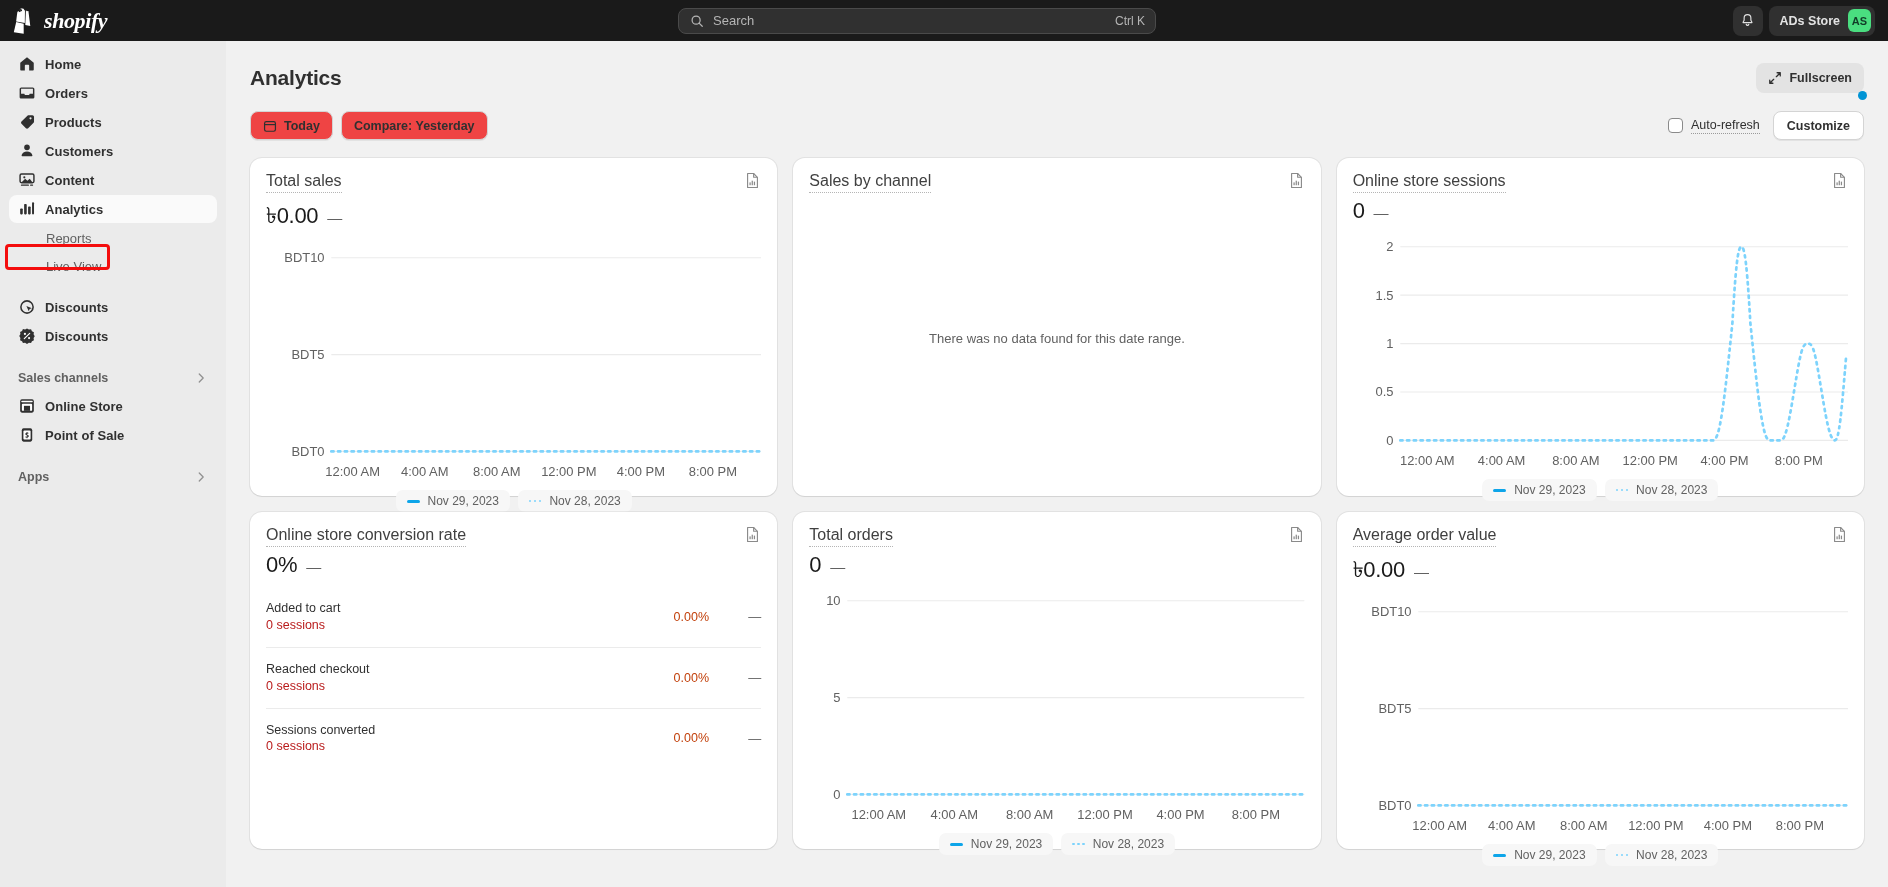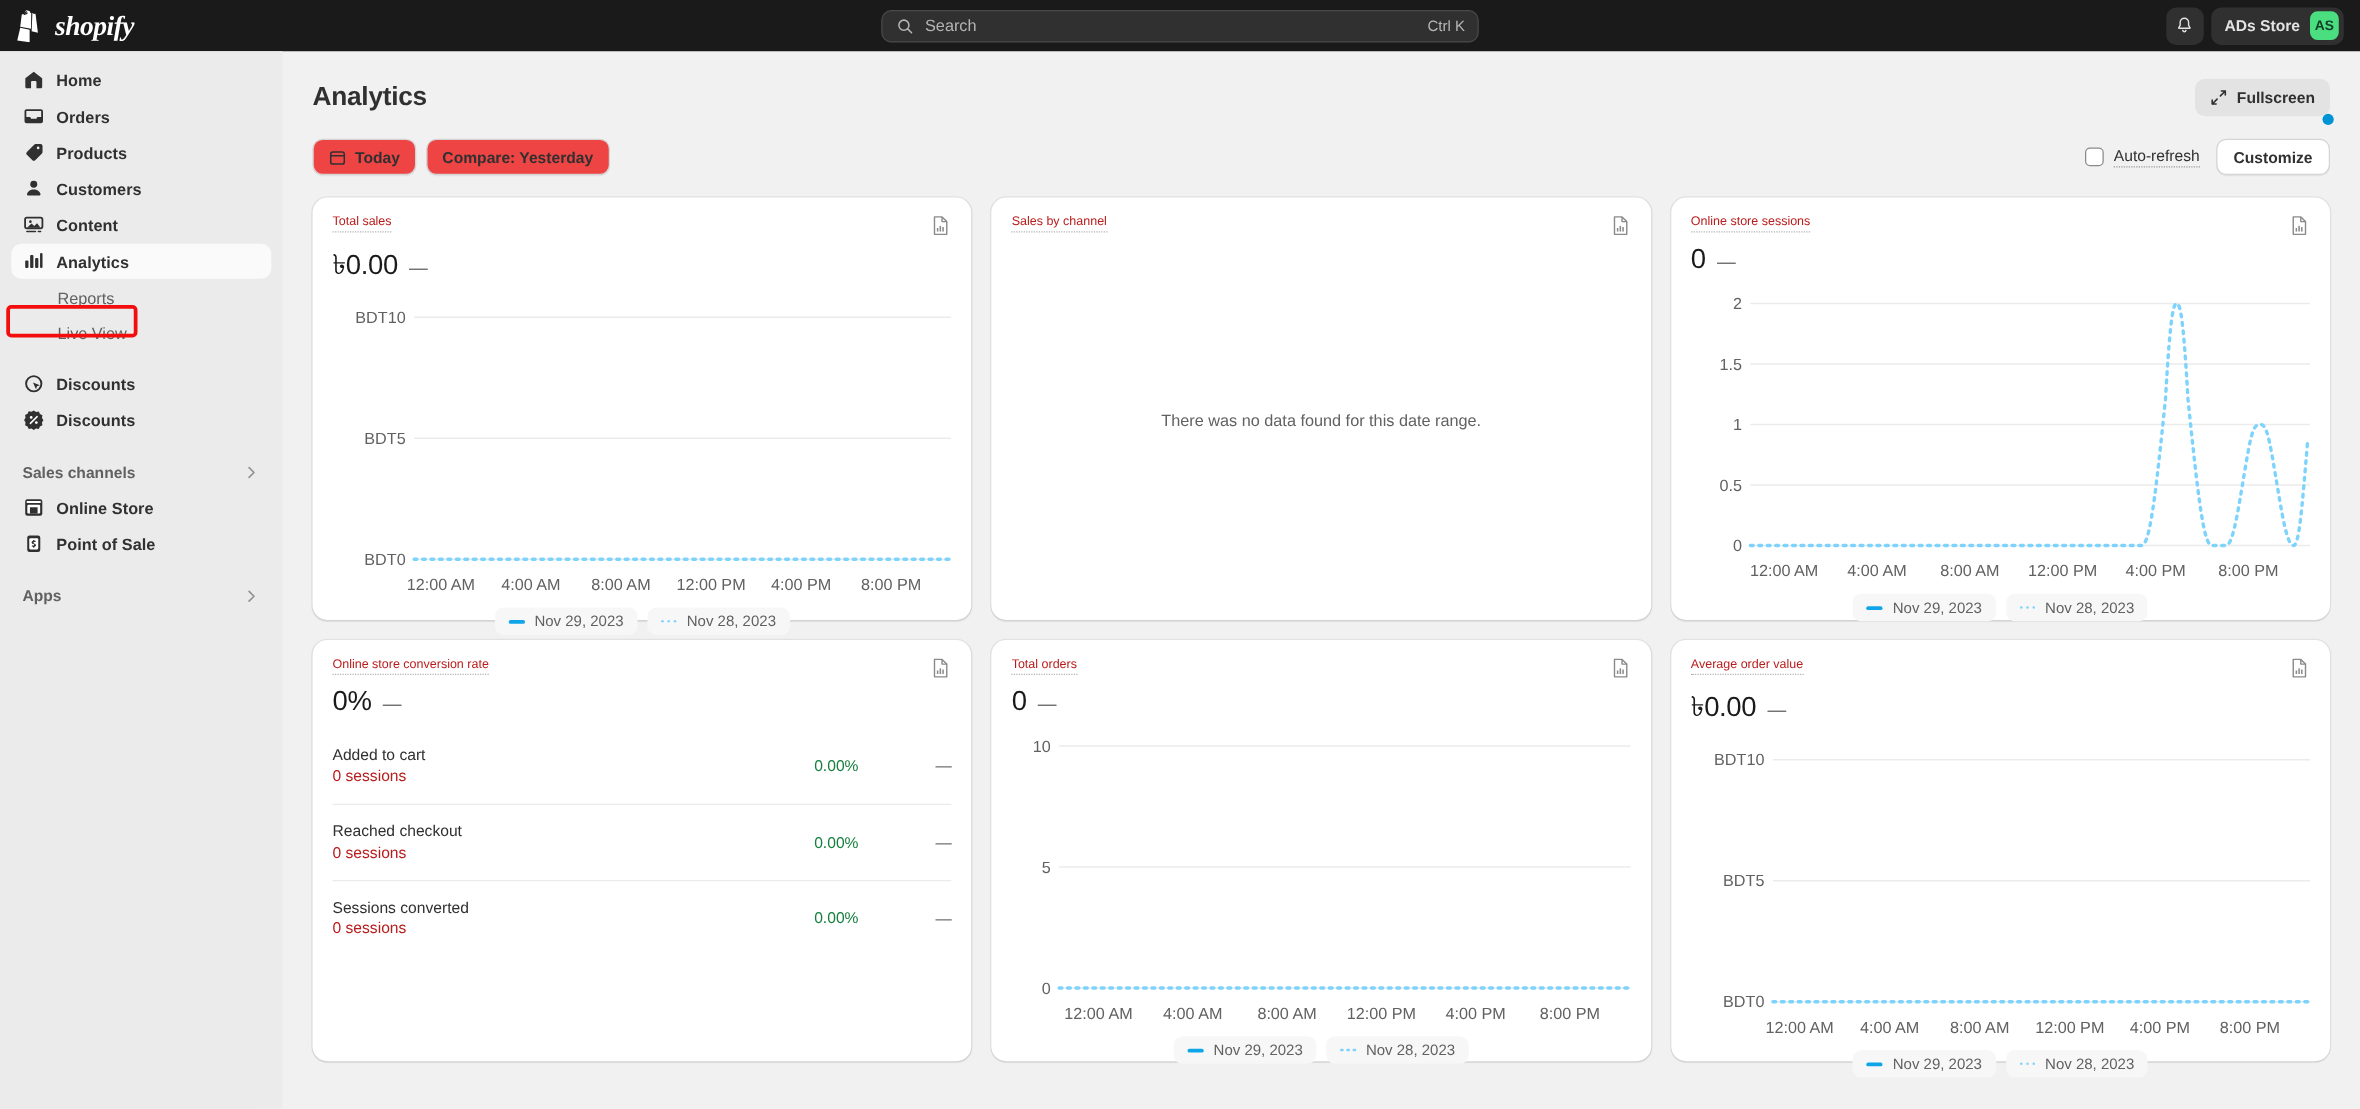--- a/index.html
+++ b/index.html
@@ -23,21 +23,21 @@
     display: flex; align-items: center; gap: 7px;
     padding-left: 13px; width: 226px;
   }
   .logo-mark { width: 24px; height: 26px; display:block; }
   .logo-text {
     color: #fff; font-size: 22px; font-weight: bold;
     font-style: italic; letter-spacing: -0.4px;
     font-family: "Liberation Serif", serif;
   }
   .search-wrap {
-    position: absolute; left: 705px; width: 478px;
+    position: absolute; left: 678px; width: 478px;
     height: 26px;
   }
   .search-box {
     width: 100%; height: 26px;
     background: #303030;
     border: 1px solid #4a4a4a;
     border-radius: 8px;
     display: flex; align-items: center;
     padding: 0 10px 0 11px;
     cursor: text;
@@ -192,21 +192,21 @@
     padding: 14px 16px 12px 16px;
     display: flex; flex-direction: column;
     position: relative;
   }
   .card.r1 { height: 338px; }
   .card.r2 { height: 337px; }
   .card-head {
     display: flex; align-items: flex-start; justify-content: space-between;
   }
   .card-title {
-    font-size: 10px; color: #b91c1c;
+    font-size: 16px; color: #404040;
     border-bottom: 1px dotted #b5b5b5;
     padding-bottom: 2px;
     cursor: default;
   }
   .rep-icon { width: 17px; height: 17px; cursor: pointer; flex-shrink: 0; }
   .card-value-row {
     display: flex; align-items: baseline; gap: 9px;
     margin-top: 5px;
   }
   .card-value { font-size: 22px; font-weight: normal; color: #1a1a1a; letter-spacing: -0.3px; }
@@ -240,21 +240,21 @@
   .funnel-row {
     display: grid;
     grid-template-columns: 1fr 80px 30px;
     align-items: center;
     padding: 13px 0;
     border-top: 1px solid #ebebeb;
   }
   .funnel-row:first-child { border-top: none; padding-top: 8px; }
   .fn-name { font-size: 12.5px; color: #303030; line-height: 1.35; }
   .fn-sub { font-size: 12.5px; color: #b91c1c; line-height: 1.35; }
-  .fn-pct { font-size: 12.5px; color: #15803d; text-align: left; }
+  .fn-pct { font-size: 12.5px; color: #c2410c; text-align: center; }
   .fn-delta { font-size: 13px; color: #616161; text-align: right; }
 </style>
 </head>
 <body>
 
 <div class="topbar">
   <div class="logo-wrap">
     <svg class="logo-mark" viewBox="0 0 24 26">
       <path fill="#ffffff" d="M15.4 3.1c-.1-.1-.3-.1-.4-.1l-1 .2s-.7-.7-.8-.8c-.1-.1-.2-.1-.3-.1l-.6 14.6 5.1 1.2S15.5 3.3 15.4 3.1z"></path>
       <path fill="#ffffff" d="M12.3 2.1c-.3.1-.6.2-1 .3 0-.2-.1-.5-.2-.8-.3-.7-.8-1-1.4-1-.1 0-.1 0-.2.1-.1-.1-.2-.2-.3-.2C8.7 0 8 .1 7.4.8 6.9 1.3 6.5 2 6.3 3l-1.4.4c-.4.1-.5.2-.5.6-.1.3-1.2 9.4-1.2 9.4l8.6 1.6.2-12.9zM9.1 3.1l-1.8.5c.2-.7.5-1.3.9-1.7.1-.2.3-.3.5-.4.2.4.4 1 .4 1.6zm-.7-2.3c.2 0 .3 0 .4.1-.2.1-.4.3-.5.5-.5.5-.9 1.3-1 2.4l-1.5.4C6.1 2.6 7.1.9 8.4.8zm-.8 6.9s.5.3 1.1.3c1.4 0 1.9-.9 1.9-1.6 0-1.2-1.5-1.3-1.5-2 0-.3.2-.6.6-.6.4 0 .7.2.7.2l.3-1s-.3-.2-1-.2c-1.3 0-1.9.8-1.9 1.7 0 1.3 1.5 1.4 1.5 2.1 0 .3-.2.5-.5.5-.4 0-.9-.3-.9-.3l-.3.9z"></path>

